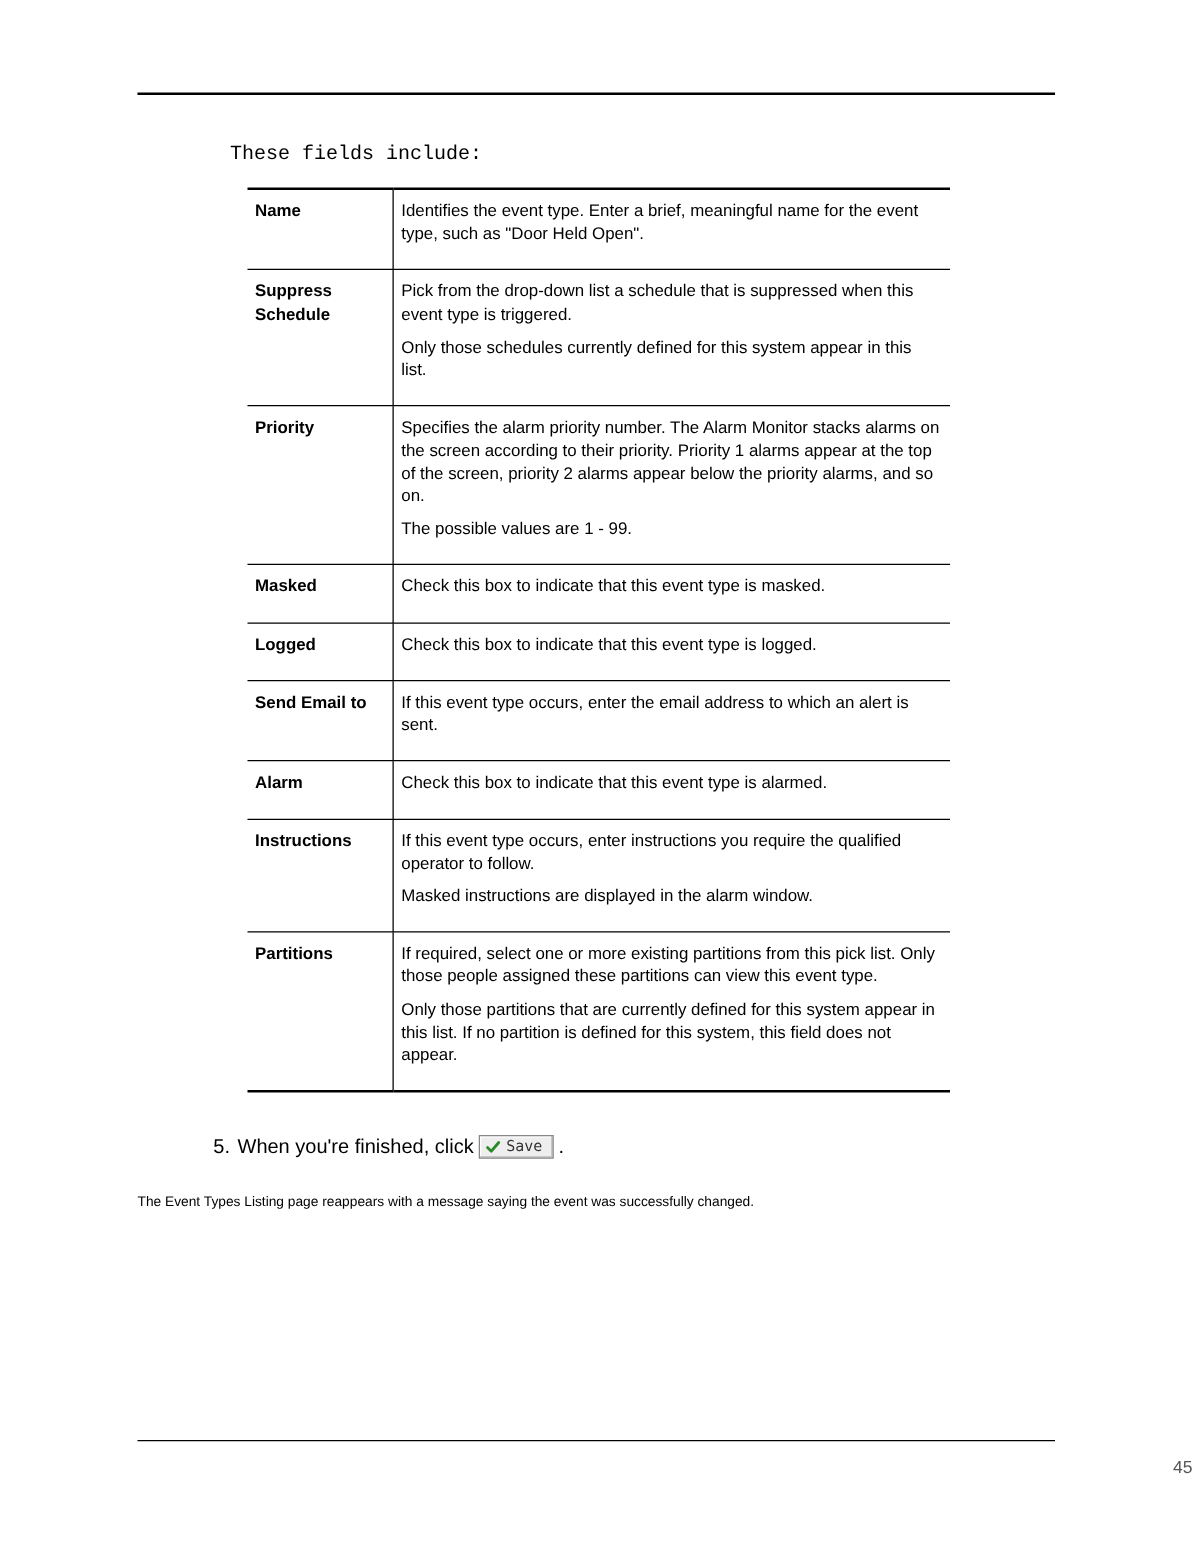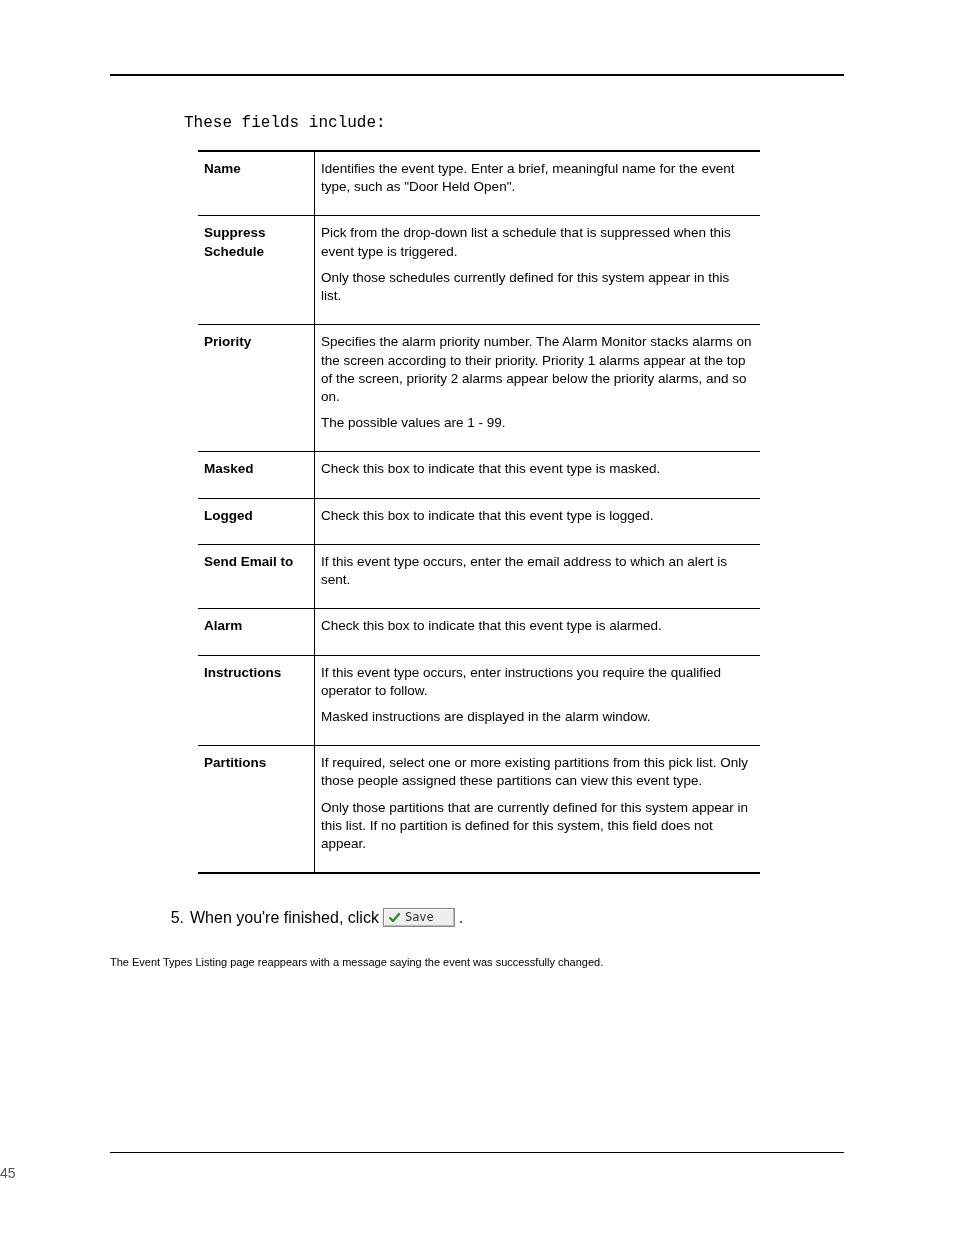--- a/index.html
+++ b/index.html
@@ -25,21 +25,21 @@
     left: 110px;
     right: 110px;
     bottom: 82px;
     border-top: 1px solid #000;
   }
   .page-num {
     position: absolute;
     bottom: 54px;
     left: 0;
     right: 0;
-    text-align: left;
+    text-align: right;
     font-size: 14px;
     color: #555;
   }
   .intro {
     margin-left: 74px;
     font-size: 16px;
     margin-bottom: 18px;
     font-family: Liberation Mono, monospace;
   }
   table.fields {
@@ -87,21 +87,21 @@
     display: inline-block;
     width: 18px;
     text-align: right;
     margin-right: 6px;
   }
   .save-btn {
     display: inline-flex;
     align-items: center;
     border: 1px solid #888;
     background: #eee;
-    padding: 1px 20px 1px 4px;
+    padding: 1px 8px 1px 4px;
     margin: 0 4px;
     font-size: 12px;
     font-family: monospace;
     color: #333;
     box-shadow: inset -1px -1px 0 #bbb, inset 1px 1px 0 #fff;
     line-height: 15px;
   }
   .save-btn svg {
     margin-right: 4px;
   }

